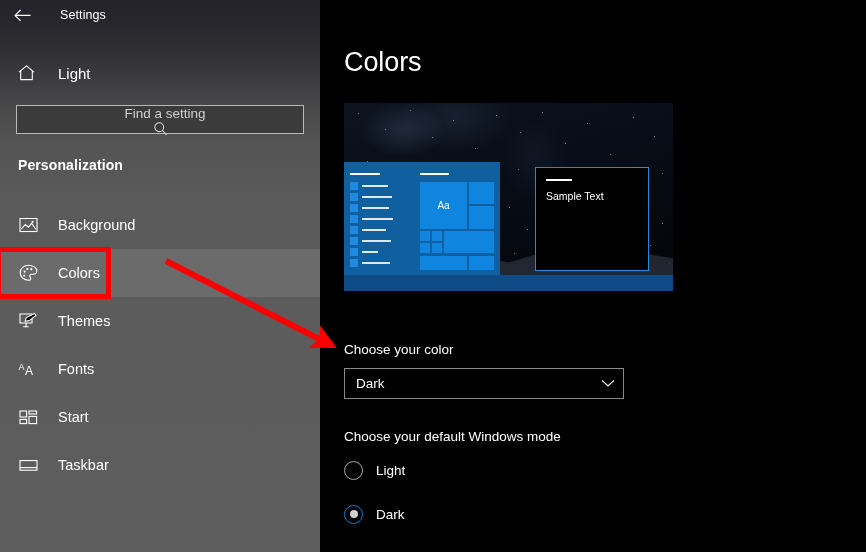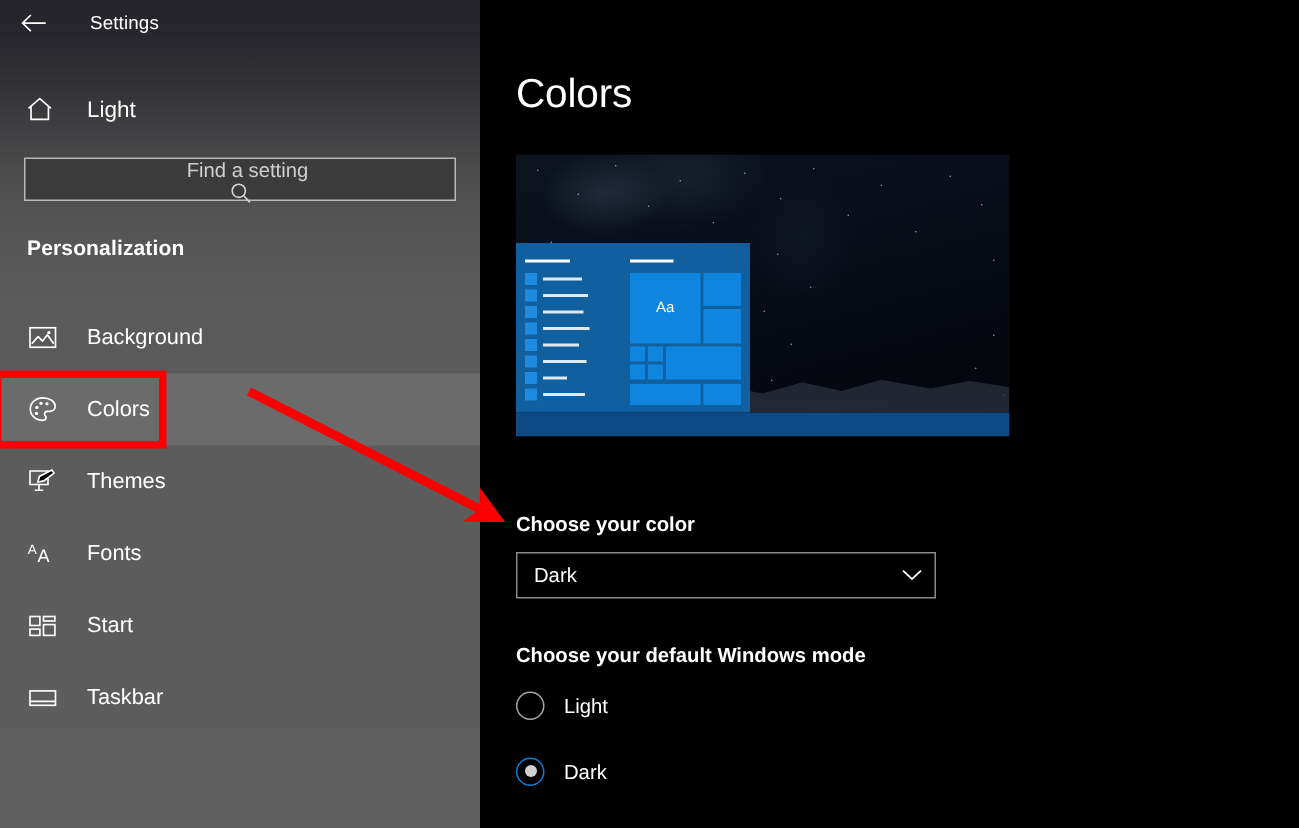--- a/index.html
+++ b/index.html
@@ -258,21 +258,21 @@
     left: 10px; top: 22px;
     font-size: 10.5px;
     color: #ffffff;
   }
 
   
   .field-label {
     position: absolute;
     font-size: 13.5px;
     color: #ffffff;
-    font-weight: bold;
+    font-weight: normal;
   }
   #label-choose-color { left: 24px; top: 342px; }
   #label-windows-mode { left: 24px; top: 429px; }
 
   .dropdown {
     position: absolute;
     left: 24px; top: 368px;
     width: 280px; height: 31px;
     background: #000000;
     border: 1px solid #8a8a8a;
@@ -479,20 +479,24 @@
 
         <div class="star" style="left:165px;top:104px"></div>
         <div class="star" style="left:183px;top:126px"></div>
         <div class="star" style="left:318px;top:120px"></div>
         <div class="star" style="left:306px;top:142px"></div>
         <div class="star" style="left:170px;top:150px"></div>
         <div class="star" style="left:325px;top:160px"></div>
       </div>
       <div class="mountain"></div>
 
+      <div class="samplewin">
+        <div class="sw-line"></div>
+        <div class="sw-text">Sample Text</div>
+      </div>
 
       <div class="startmenu">
         <div class="sm-applist">
           <div class="sm-headline"></div>
           <div class="sm-approw">
             <span class="sm-appicon"></span>
             <span class="sm-appname" style="width:26px"></span>
           </div>
           <div class="sm-approw">
             <span class="sm-appicon"></span>

